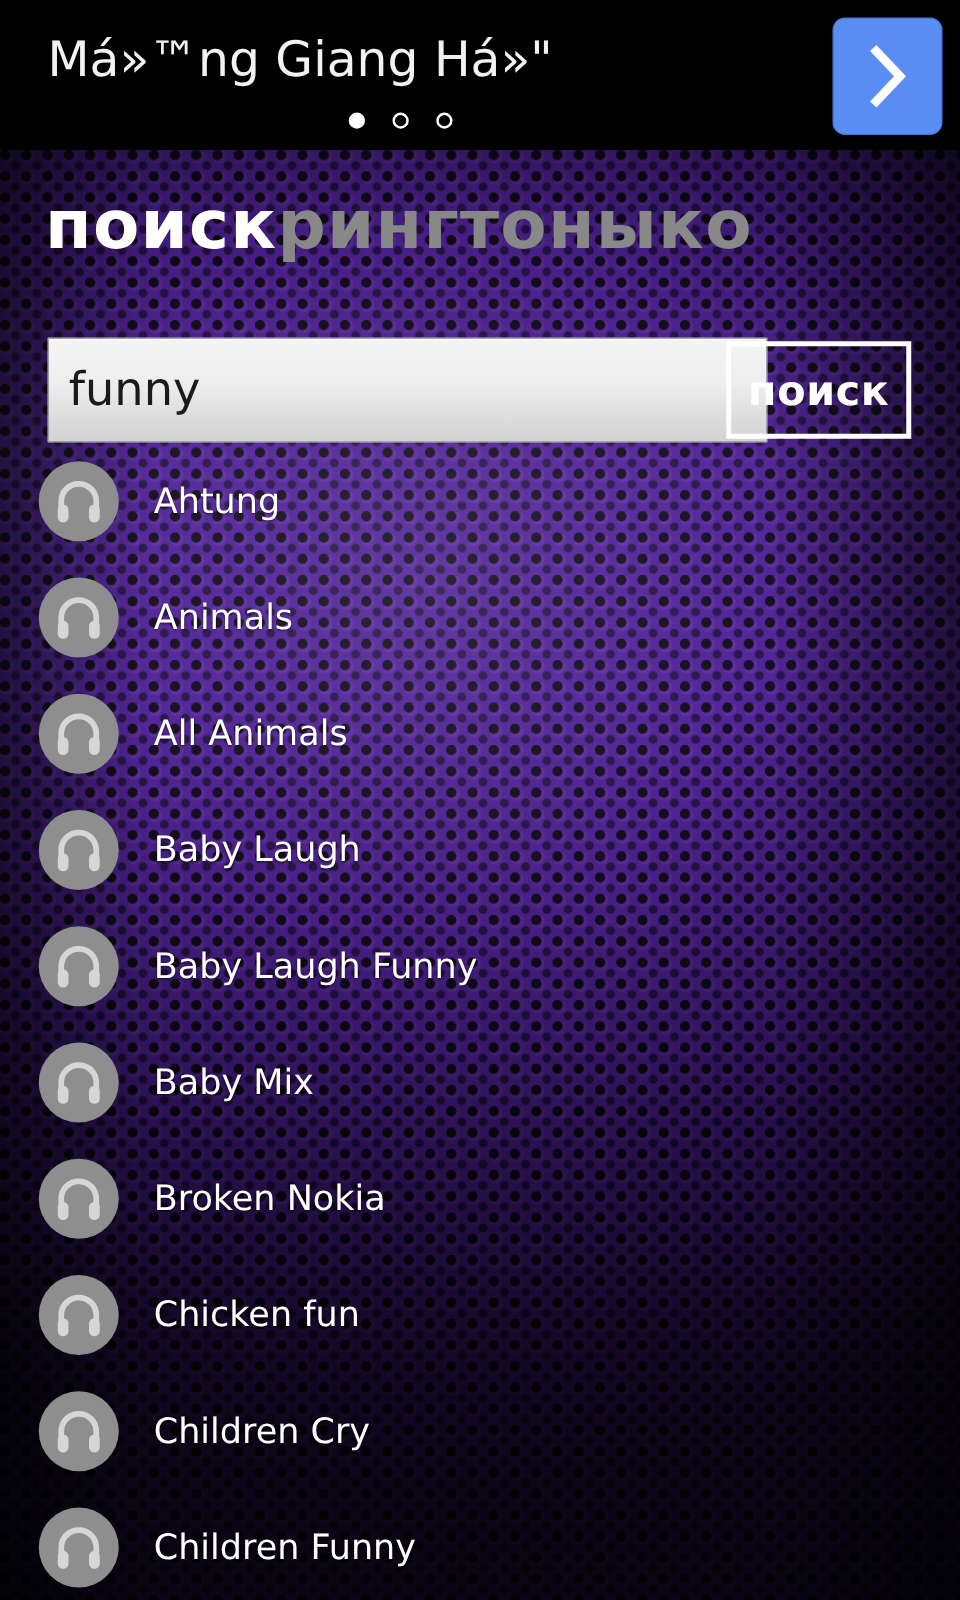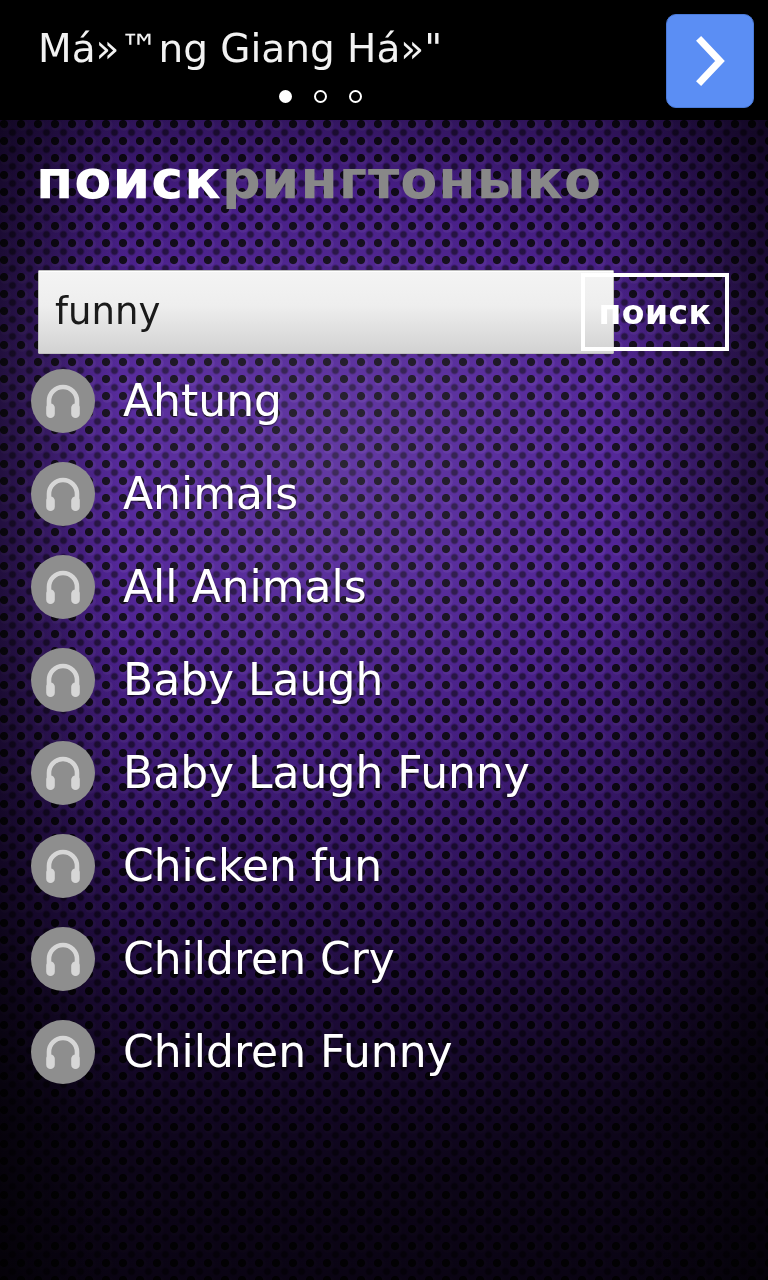--- a/index.html
+++ b/index.html
@@ -180,21 +180,21 @@
     margin-left:31px;
     border-radius:50%;
     background:#8e8e8e;
     display:flex; align-items:center; justify-content:center;
   }
   .headphone-icon svg { display:block; }
   .list-item-label {
     margin-left:28px;
     color:#ffffff;
     font-family:"DejaVu Sans", sans-serif;
-    font-size:44px;
+    font-size:28px;
     font-weight:400;
     line-height:1;
     white-space:nowrap;
     text-shadow:0 1px 2px rgba(0,0,0,.65);
   }
 </style>
 </head>
 <body>
 
 <div id="screen">
@@ -293,20 +293,40 @@
             <span class="list-item-label">Baby Laugh Funny</span>
           </div>
           <div class="list-item">
             <span class="headphone-icon">
               <svg width="42" height="42" viewBox="0 0 42 42">
                 <path d="M7 27 V21 A14 14 0 0 1 35 21 V27" fill="none" stroke="#d6d6d6" stroke-width="4.6" stroke-linecap="round"></path>
                 <rect x="4.2" y="23.5" width="8.6" height="14.5" rx="4.3" fill="#d6d6d6"></rect>
                 <rect x="29.2" y="23.5" width="8.6" height="14.5" rx="4.3" fill="#d6d6d6"></rect>
               </svg>
             </span>
+            <span class="list-item-label">Baby Mix</span>
+          </div>
+          <div class="list-item">
+            <span class="headphone-icon">
+              <svg width="42" height="42" viewBox="0 0 42 42">
+                <path d="M7 27 V21 A14 14 0 0 1 35 21 V27" fill="none" stroke="#d6d6d6" stroke-width="4.6" stroke-linecap="round"></path>
+                <rect x="4.2" y="23.5" width="8.6" height="14.5" rx="4.3" fill="#d6d6d6"></rect>
+                <rect x="29.2" y="23.5" width="8.6" height="14.5" rx="4.3" fill="#d6d6d6"></rect>
+              </svg>
+            </span>
+            <span class="list-item-label">Broken Nokia</span>
+          </div>
+          <div class="list-item">
+            <span class="headphone-icon">
+              <svg width="42" height="42" viewBox="0 0 42 42">
+                <path d="M7 27 V21 A14 14 0 0 1 35 21 V27" fill="none" stroke="#d6d6d6" stroke-width="4.6" stroke-linecap="round"></path>
+                <rect x="4.2" y="23.5" width="8.6" height="14.5" rx="4.3" fill="#d6d6d6"></rect>
+                <rect x="29.2" y="23.5" width="8.6" height="14.5" rx="4.3" fill="#d6d6d6"></rect>
+              </svg>
+            </span>
             <span class="list-item-label">Chicken fun</span>
           </div>
           <div class="list-item">
             <span class="headphone-icon">
               <svg width="42" height="42" viewBox="0 0 42 42">
                 <path d="M7 27 V21 A14 14 0 0 1 35 21 V27" fill="none" stroke="#d6d6d6" stroke-width="4.6" stroke-linecap="round"></path>
                 <rect x="4.2" y="23.5" width="8.6" height="14.5" rx="4.3" fill="#d6d6d6"></rect>
                 <rect x="29.2" y="23.5" width="8.6" height="14.5" rx="4.3" fill="#d6d6d6"></rect>
               </svg>
             </span>

